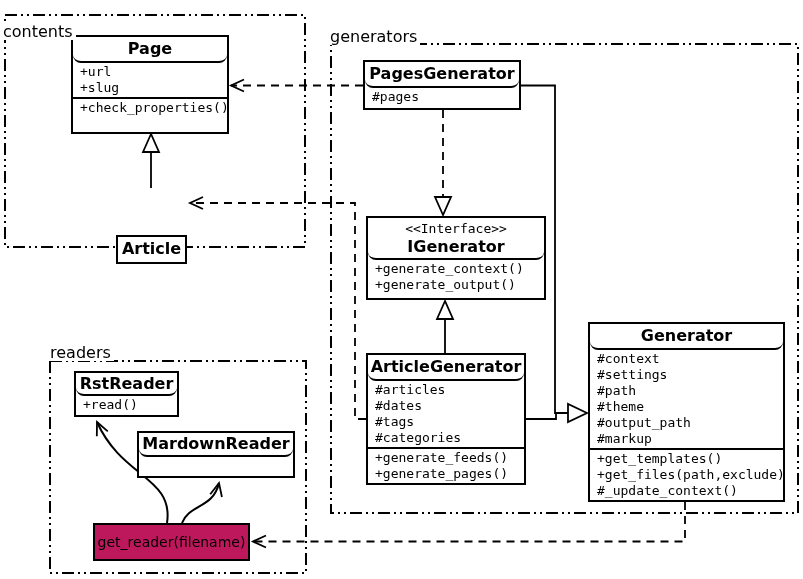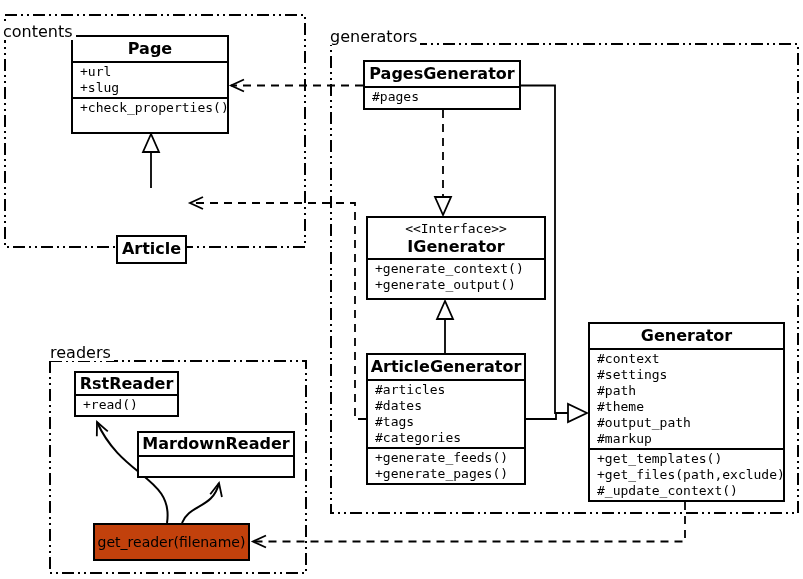--- a/index.html
+++ b/index.html
@@ -14,36 +14,37 @@
     font-size:16px;line-height:17px;color:#000;
   }
   .uml-class{
     position:absolute;z-index:2;box-sizing:border-box;background:#ffffff;
     border:2px solid #000;display:flex;flex-direction:column;overflow:hidden;
   }
   .uml-title{
     flex:0 0 auto;text-align:center;font-weight:bold;font-size:16px;
     line-height:24px;padding:0 2px;border-bottom:2px solid #000;
     white-space:nowrap;
+    border-radius:8px;
   }
   .uml-title.no-sep{border-bottom:none;}
   .uml-stereo{
     text-align:center;font-family:"DejaVu Sans Mono","Liberation Mono",monospace;
     font-size:13px;font-weight:normal;line-height:17px;padding-top:2px;
   }
   .uml-title .t-name{display:block;font-size:16px;line-height:20px;}
   .uml-sec{flex:0 0 auto;padding:1px 0 1px 0;}
   .uml-sec.sep{border-top:0;}
   .uml-sec + .uml-sec{border-top:2px solid #000;}
   .uml-line{
     font-family:"DejaVu Sans Mono","Liberation Mono",monospace;
     font-size:13px;line-height:16px;padding:0 2px 0 7px;white-space:nowrap;
   }
   .plain-node{
-    position:absolute;z-index:2;box-sizing:border-box;background:#c2410c;
+    position:absolute;z-index:2;box-sizing:border-box;background:#be185d;
     border:2px solid #000;display:flex;align-items:center;justify-content:center;
     font-size:14px;white-space:nowrap;
   }
 </style>
 </head>
 <body>
 
 <div id="canvas">
 
   <svg id="wires" width="803" height="579" viewBox="0 0 803 579">

